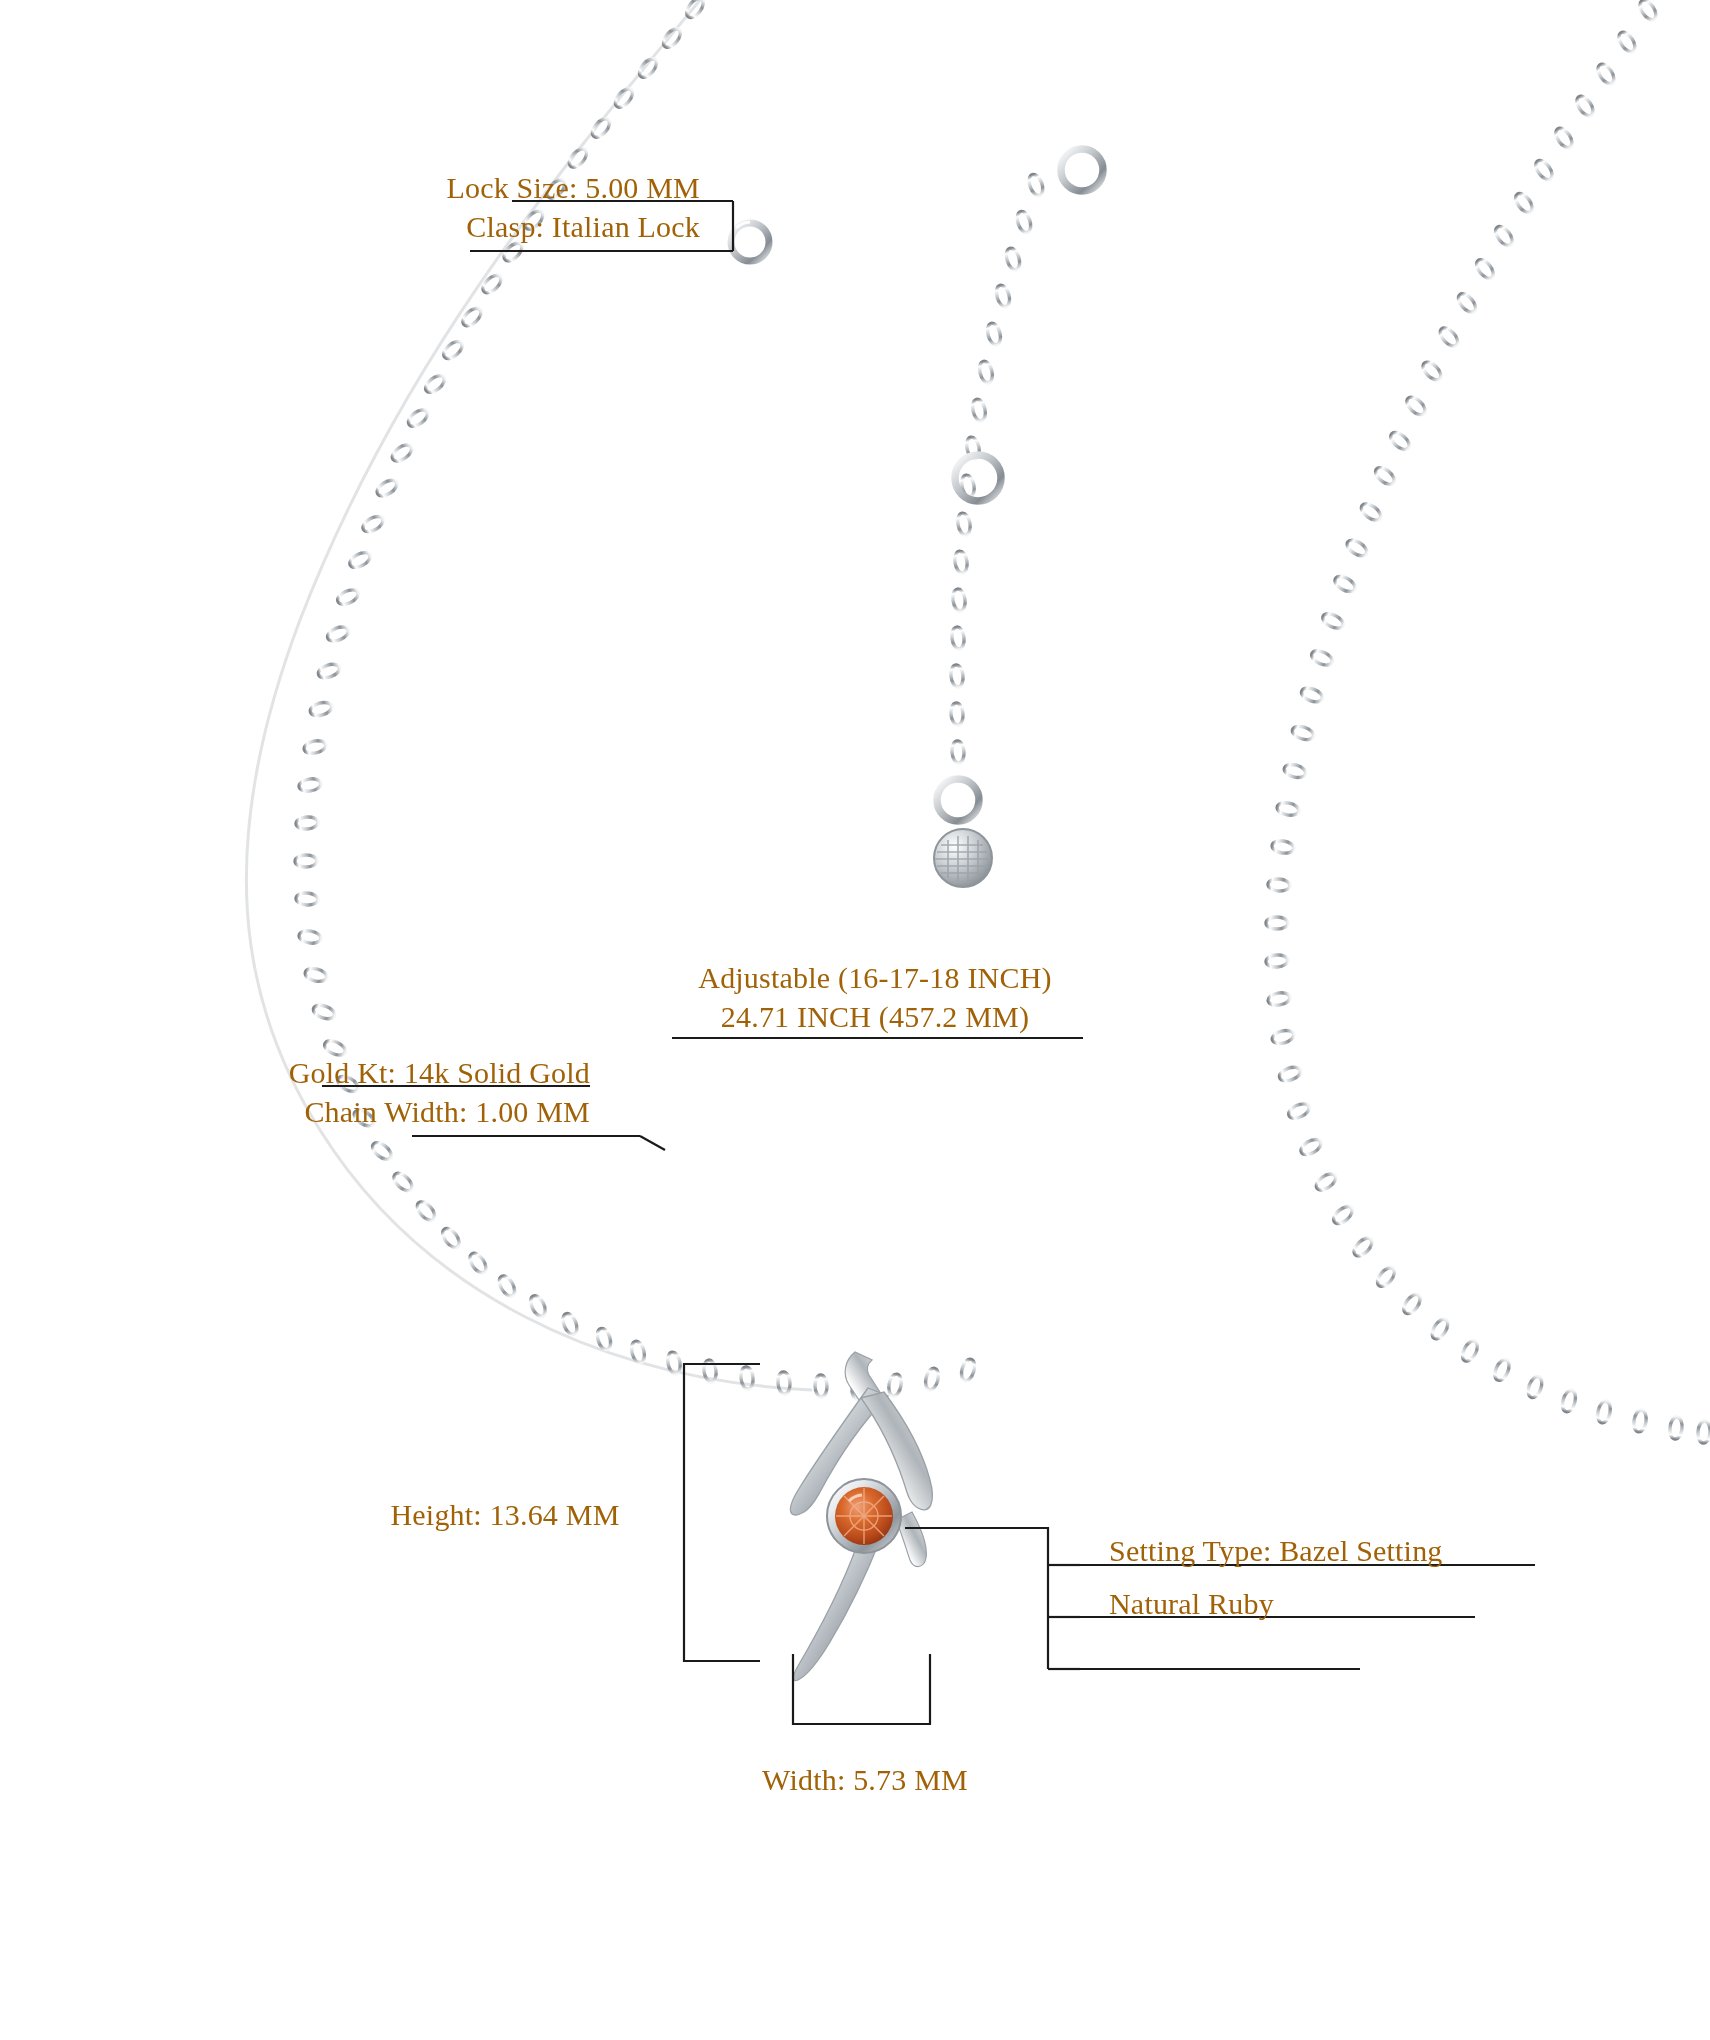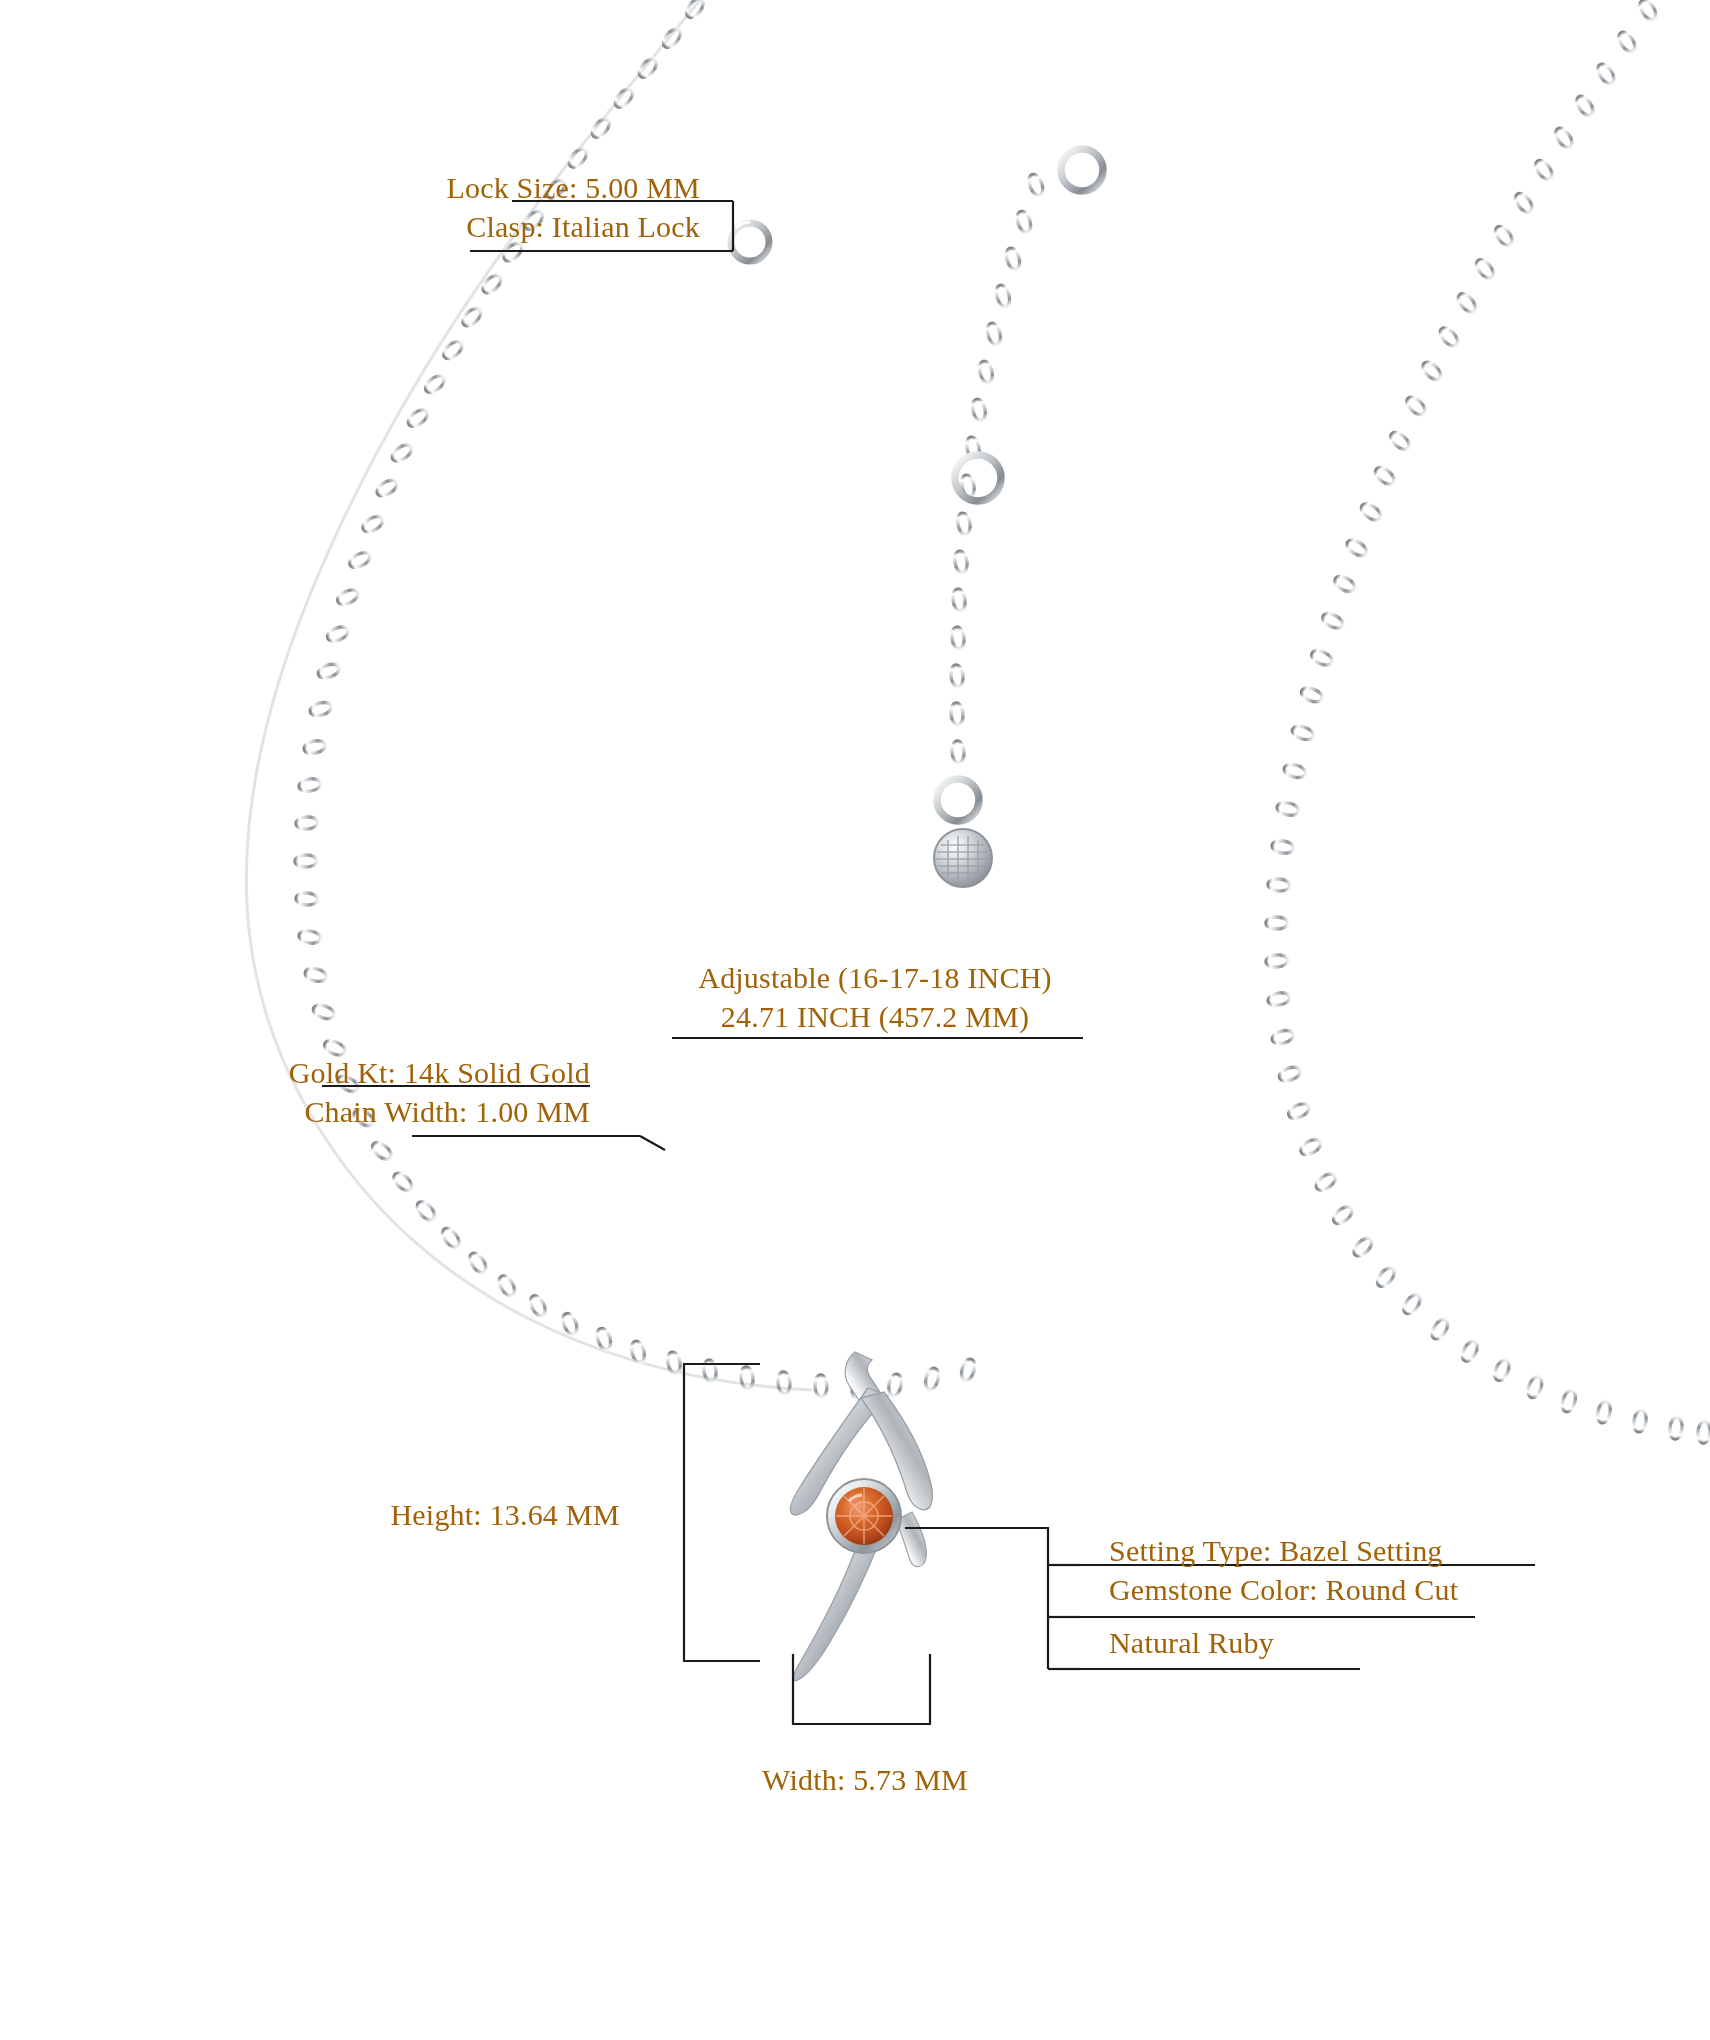--- a/index.html
+++ b/index.html
@@ -329,15 +329,14 @@
 <div class="anno center" id="anno-height">
   <span>Height: 13.64 MM</span>
 </div>
 
 <div class="anno center" id="anno-width">
   <span>Width: 5.73 MM</span>
 </div>
 
 <div class="anno left" id="anno-stone">
   <span class="stone-line">Setting Type: Bazel Setting</span>
-  <span class="stone-line">Gemstone Color: Round Cut</span>
   <span class="ruby-line">Natural Ruby</span>
 </div>
 
 </body></html>

